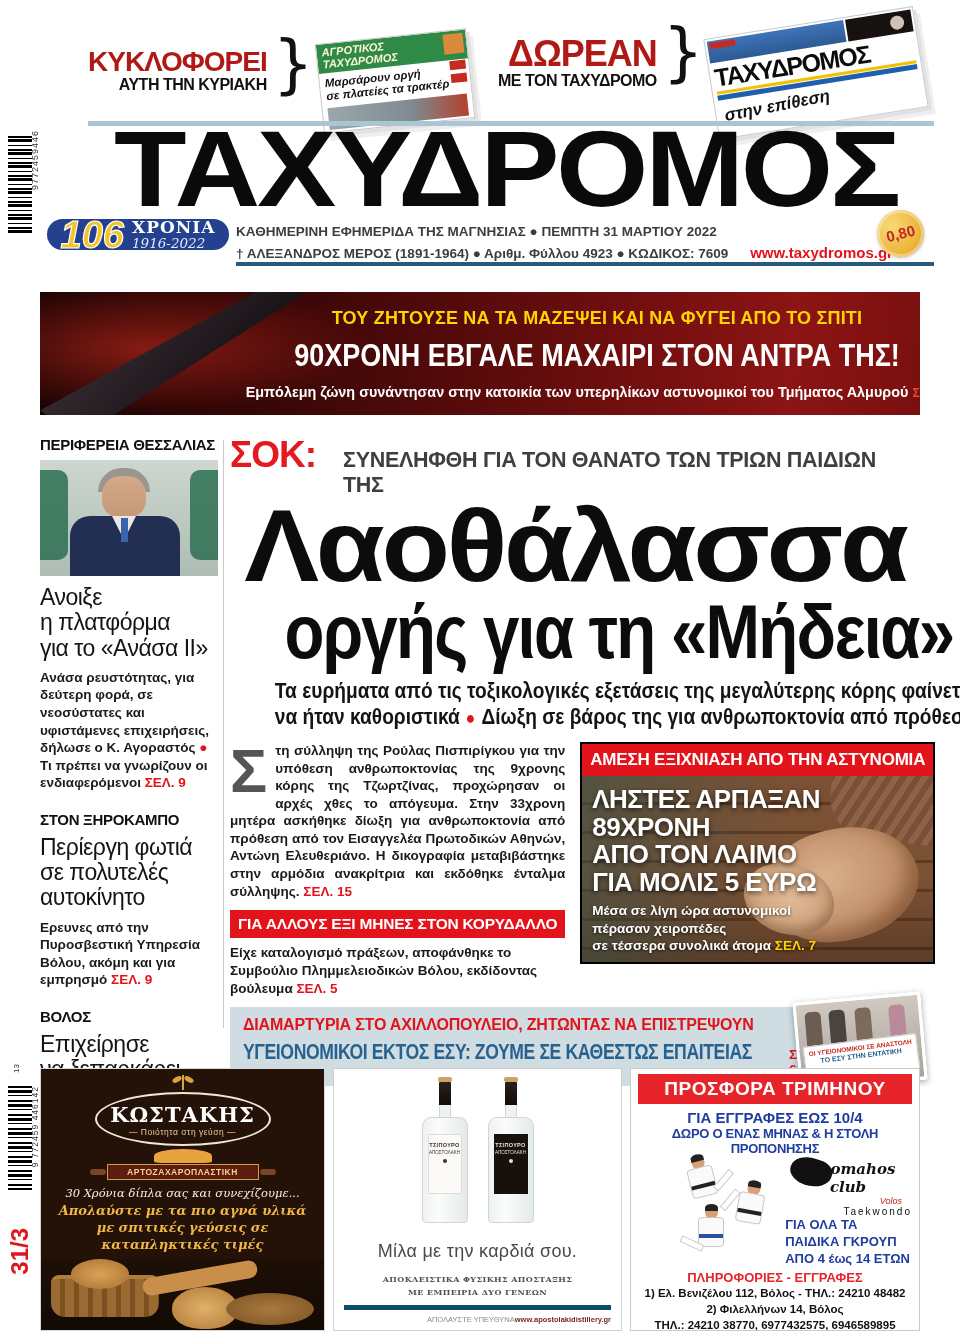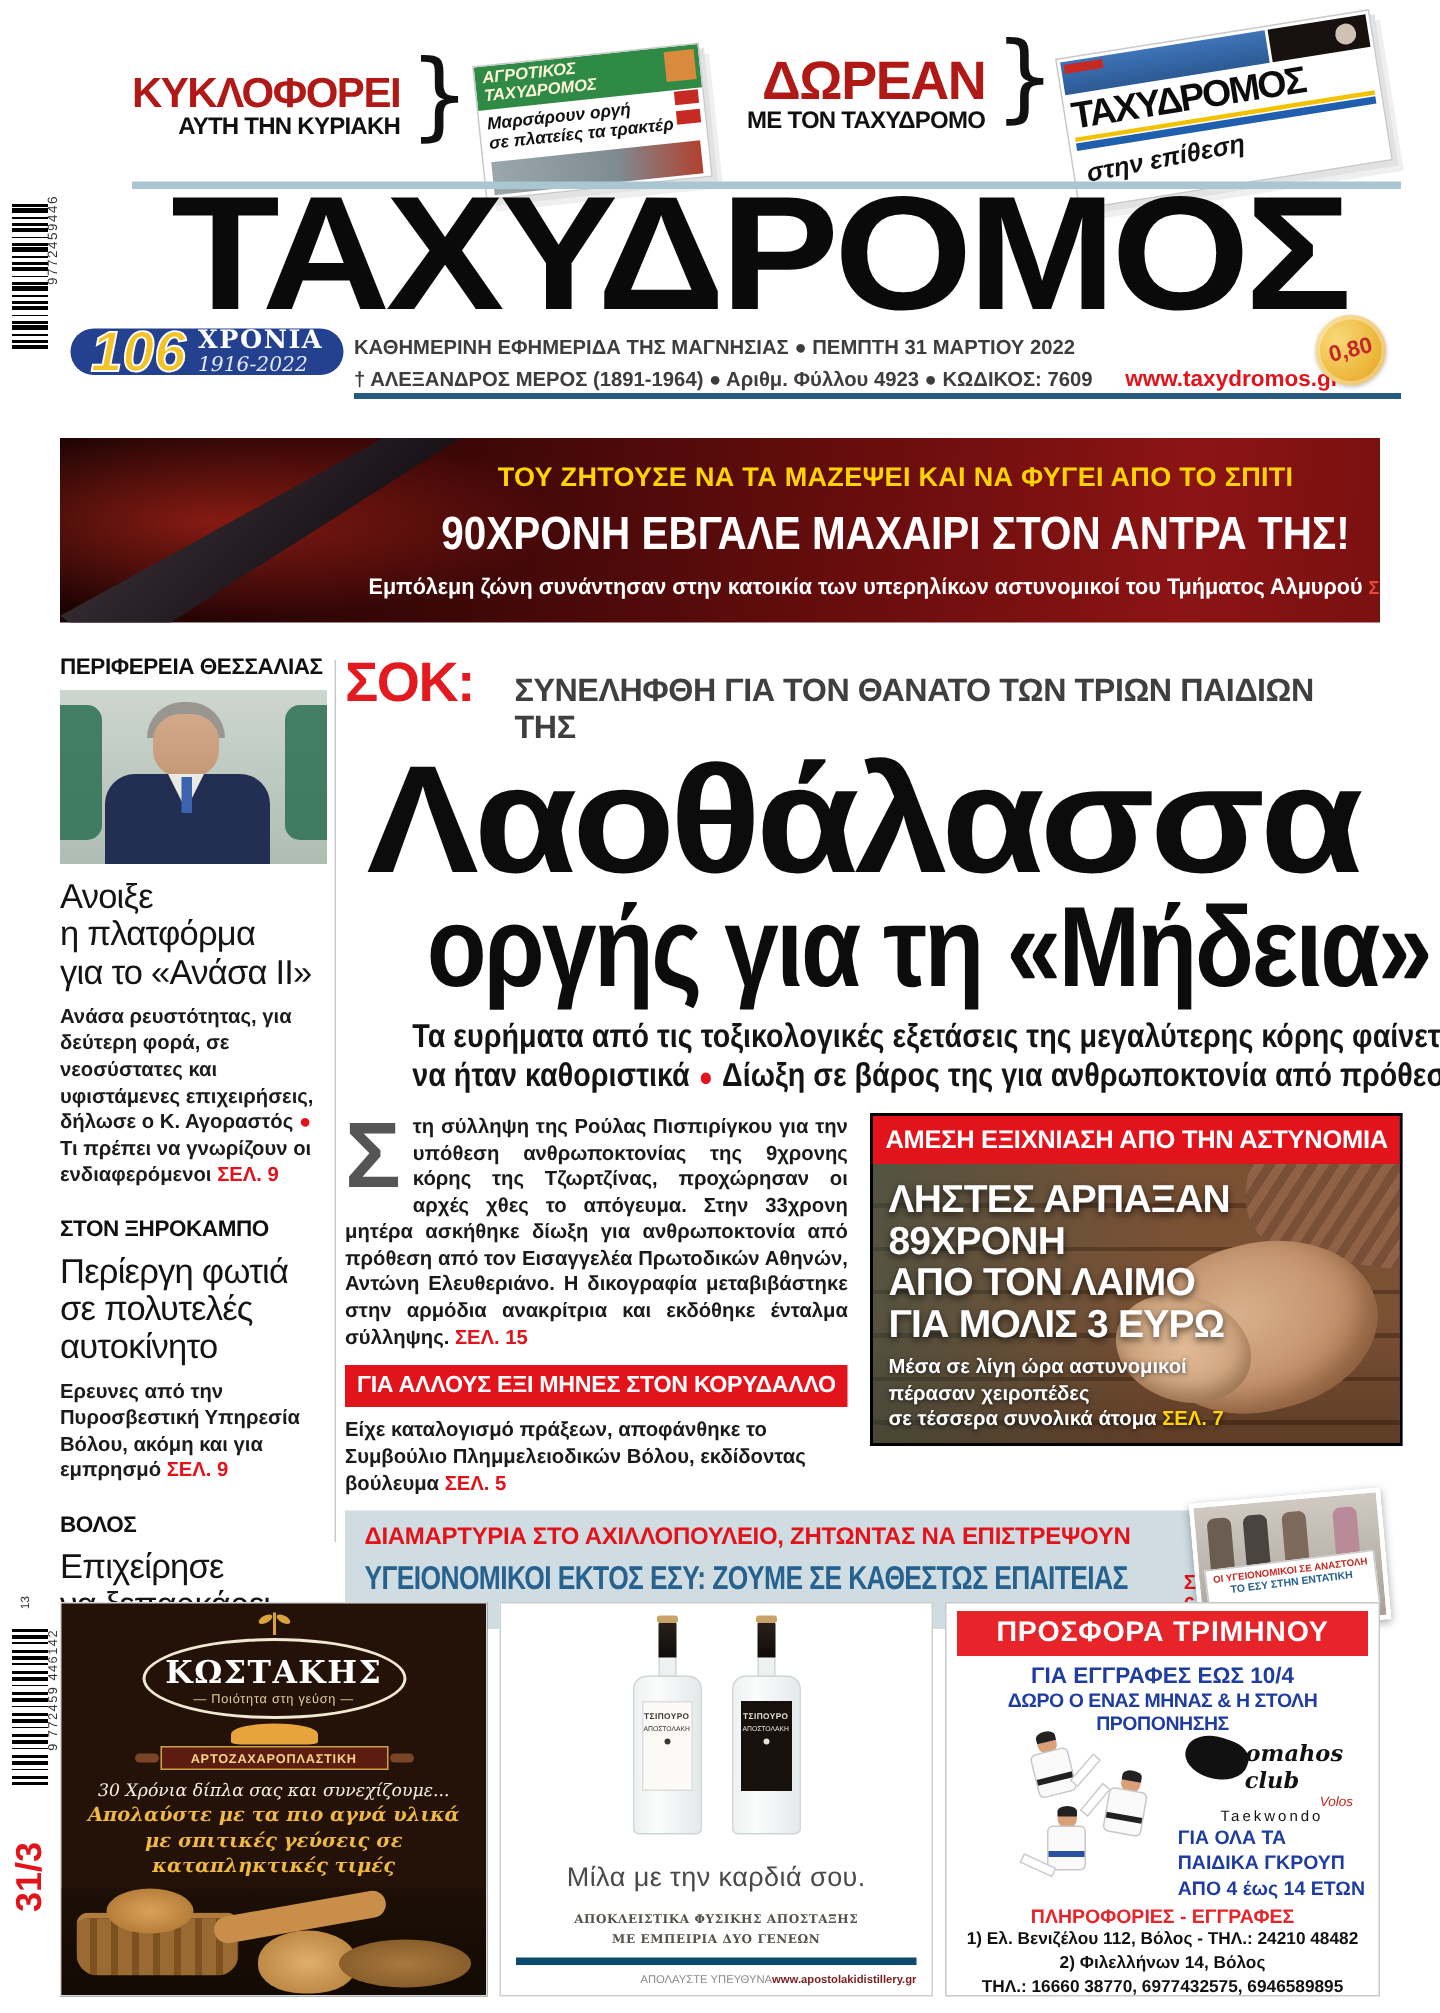--- a/index.html
+++ b/index.html
@@ -214,21 +214,21 @@
   .kid1 { left:48px; top:0; transform:rotate(-14deg); }
   .kid1 .k-leg { left:24px; top:26px; transform:rotate(-35deg); }
   .kid2 { left:98px; top:26px; transform:rotate(10deg); }
   .kid2 .k-leg { left:-18px; top:18px; transform:rotate(-60deg); }
   .kid3 { left:58px; top:50px; }
   .kid3 .k-leg { left:-16px; top:34px; transform:rotate(25deg); }
   .tk-logo { position:absolute; right:0; top:4px; width:128px; text-align:center; }
   .tk-splash { position:absolute; left:6px; top:-2px; width:42px; height:28px; background:#111; border-radius:55% 40% 60% 50%; transform:rotate(18deg); }
   .tk-club { position:relative; font-family:"DejaVu Serif", serif; font-style:italic; font-weight:bold; font-size:15px; color:#111; }
   .tk-city { position:relative; font-size:9px; color:#c2241f; font-style:italic; text-align:right; margin-right:10px; }
-  .tk-sport { position:relative; font-size:10px; color:#111; letter-spacing:2px; }
+  .tk-sport { position:relative; font-size:10px; color:#111; letter-spacing:2px;text-align:right; }
   .tk-groups { position:absolute; right:2px; bottom:0; color:#1f3da0; font-size:13px; font-weight:800; white-space:pre-line; line-height:1.3; text-align:left; }
   .tk-info { color:#e8242b; font-size:13px; font-weight:900; text-align:center; margin-top:2px; }
   .tk-addr { font-size:11.5px; font-weight:700; text-align:center; line-height:1.4; color:#111; }
 
   
   .m13 { position:absolute; left:12px; top:1064px; writing-mode:vertical-rl; transform:rotate(180deg); font-size:8px; color:#333; }
   .m-bars { position:absolute; left:8px; top:1086px; width:24px; height:104px;
             background:repeating-linear-gradient(180deg,#000 0 2px,#fff 2px 4px,#000 4px 7px,#fff 7px 9px,#000 9px 10px,#fff 10px 14px); }
   .m-num { position:absolute; left:30px; top:1086px; writing-mode:vertical-rl; transform:rotate(180deg); font-size:8.5px; color:#333; letter-spacing:1px; }
   .m-date { position:absolute; left:6px; top:1228px; writing-mode:vertical-rl; transform:rotate(180deg);
@@ -382,21 +382,21 @@
       <div class="robbery">
         <div class="rob-head">ΑΜΕΣΗ ΕΞΙΧΝΙΑΣΗ ΑΠΟ ΤΗΝ ΑΣΤΥΝΟΜΙΑ</div>
         <div class="rob-photo">
           <div class="rob-tint"></div>
           <div class="sleeve"></div>
           <div class="hand1"></div>
           <div class="hand2"></div>
           <div class="rob-headline">ΛΗΣΤΕΣ ΑΡΠΑΞΑΝ
 89ΧΡΟΝΗ
 ΑΠΟ ΤΟΝ ΛΑΙΜΟ
-ΓΙΑ ΜΟΛΙΣ 3 ΕΥΡΩ</div>
+ΓΙΑ ΜΟΛΙΣ 5 ΕΥΡΩ</div>
           <div class="rob-sub">
             <span class="bound">Μέσα σε λίγη ώρα αστυνομικοί
 πέρασαν χειροπέδες
 σε τέσσερα συνολικά άτομα </span><span class="pref-yellow">ΣΕΛ. 7</span>
           </div>
         </div>
       </div>
     </div>
 
     <div class="health">
@@ -506,21 +506,21 @@
           <div class="tk-sport">Taekwondo</div>
         </div>
         <div class="tk-groups">ΓΙΑ ΟΛΑ ΤΑ
 ΠΑΙΔΙΚΑ ΓΚΡΟΥΠ
 ΑΠΟ 4 έως 14 ΕΤΩΝ</div>
       </div>
       <div class="tk-info">ΠΛΗΡΟΦΟΡΙΕΣ - ΕΓΓΡΑΦΕΣ</div>
       <div class="tk-addr">
         <div>1) Ελ. Βενιζέλου 112, Βόλος - ΤΗΛ.: 24210 48482</div>
         <div>2) Φιλελλήνων 14, Βόλος</div>
-        <div>ΤΗΛ.: 16660 38770, 6977432575, 6946589895</div>
+        <div>ΤΗΛ.: 24210 38770, 6977432575, 6946589895</div>
       </div>
 
     </div>
   </div>
 
   <div class="m13">13</div>
   <div class="m-bars"></div>
   <div class="m-num">9 772459 446142</div>
   <div class="m-date">31/3</div>
 

